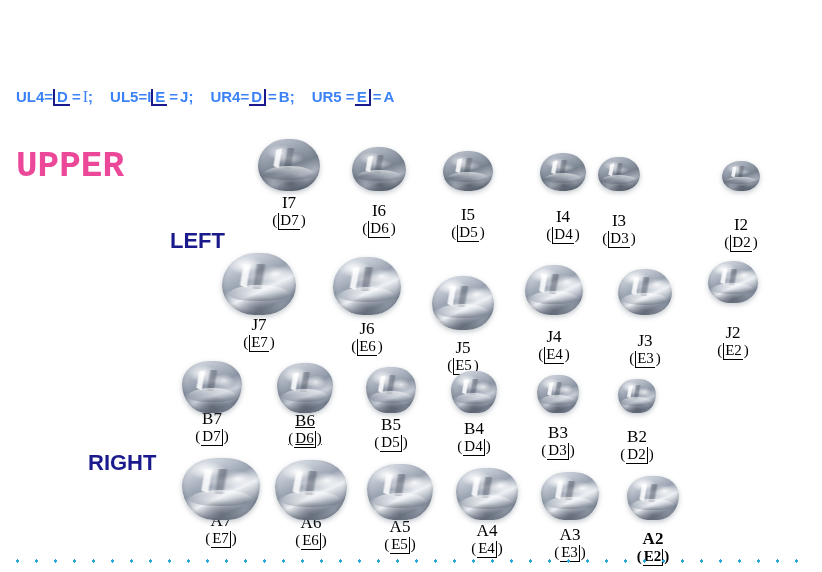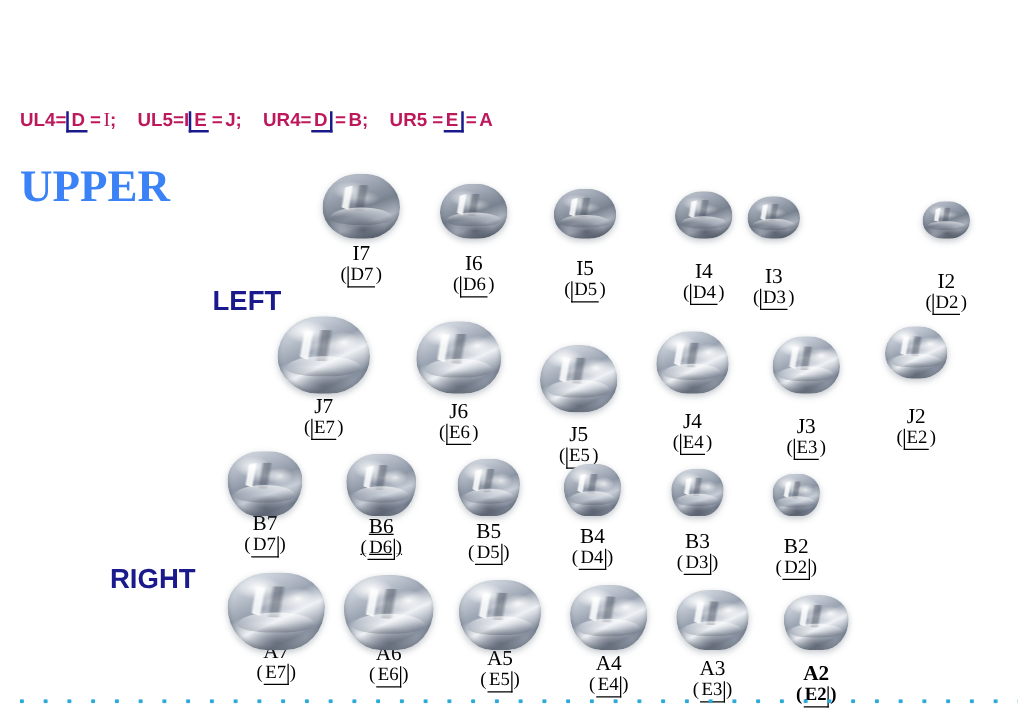--- a/index.html
+++ b/index.html
@@ -22,38 +22,38 @@
     color:#10a757;
     white-space:nowrap;
   }
 
   
   .legend{
     position:absolute;left:16px;top:88px;
     font-family:"Liberation Sans", sans-serif;
     font-weight:bold;
     font-size:15px;
-    color:#be185d;
+    color:#3b82f6;
     white-space:nowrap;
     display:flex;align-items:baseline;
   }
   .legend .seg{display:inline-flex;align-items:baseline;margin-right:17px;}
   .legend .eq{margin:0 2px;}
   .serifI{font-family:"Liberation Serif", serif;font-weight:normal;font-size:16px;}
 
   
   .q{display:inline-block;position:relative;padding:0 2px;line-height:1;}
   .q.bl{border-left:2px solid #1a1a8c;border-bottom:2px solid #1a1a8c;}   
   .q.br{border-right:2px solid #1a1a8c;border-bottom:2px solid #1a1a8c;}
 
   
   .upper{
-    position:absolute;left:16px;top:128px;
-    font-weight:bold;font-size:36px;color:#3b82f6;
-    font-family:Liberation Serif, serif;
+    position:absolute;left:16px;top:146px;
+    font-weight:bold;font-size:36px;color:#ec4899;
+    font-family:Liberation Mono, monospace;
   }
   .sideword{
     position:absolute;
     font-weight:bold;font-size:22px;color:#1a1a8c;
     font-family:"Liberation Sans", sans-serif;
   }
   .left-word{left:170px;top:228px;}
   .right-word{left:88px;top:450px;}
 
   
@@ -223,21 +223,21 @@
           <div class="crownwrap" style="height: 53px;">
             <div class="crown dark" style="width: 42px; height: 34px; margin: 17px auto 0px;"></div>
           </div>
           <div class="lbl">I3</div>
           <div class="sub">
             <span>(</span>
             <span class="qb bl">D3</span>
             <span>)</span>
           </div>
         </div>
-        <div class="cell" style="left: 707px; top: 140px; width: 100px;">
+        <div class="cell" style="left: 691px; top: 140px; width: 100px;">
           <div class="crownwrap" style="height: 53px;">
             <div class="crown dark" style="width: 38px; height: 30px; margin: 21px auto 0px;"></div>
           </div>
           <div class="lbl">I2</div>
           <div class="sub">
             <span>(</span>
             <span class="qb bl">D2</span>
             <span>)</span>
           </div>
         </div>

